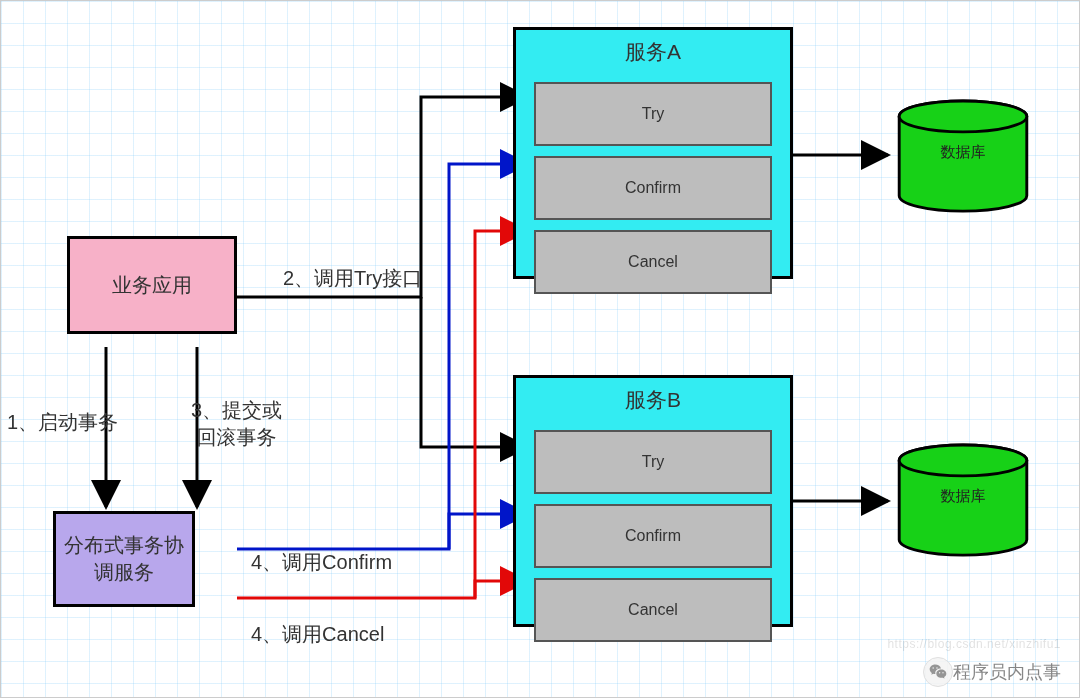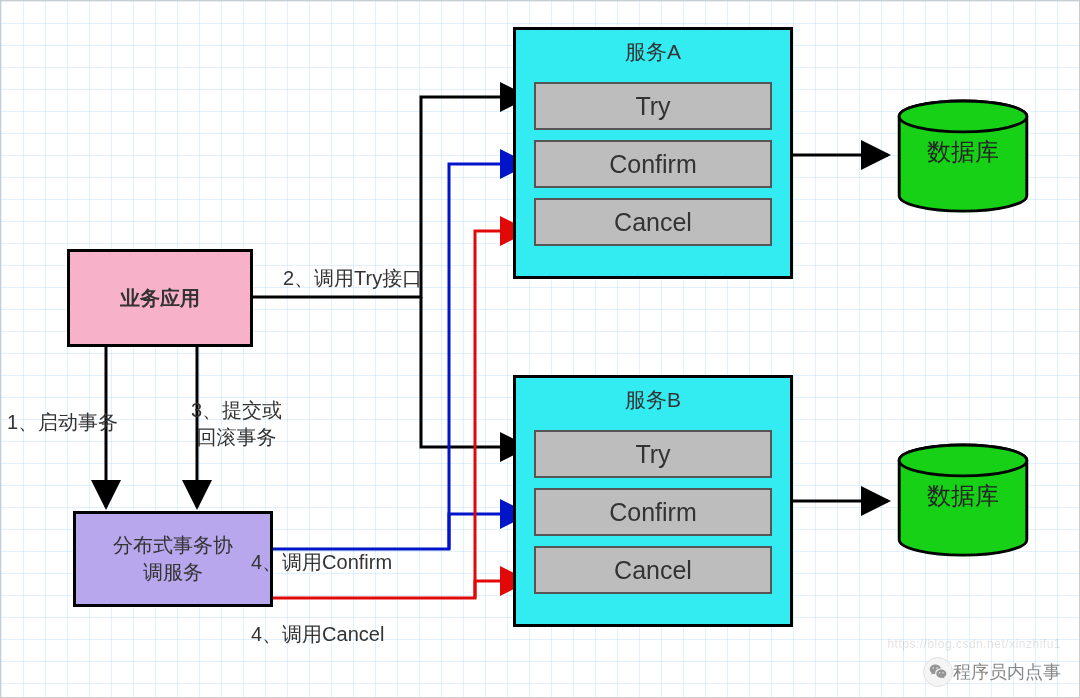--- a/index.html
+++ b/index.html
@@ -23,51 +23,50 @@
     position: absolute;
     display: flex;
     align-items: center;
     justify-content: center;
     text-align: center;
     font-size: 20px;
     color: #333;
     border: 3px solid #000;
   }
   .app {
-    left: 66px; top: 248px;
-    width: 186px; height: 98px;
+    left: 66px; top: 235px;
+    width: 170px; height: 98px;
     background: #f7b1c8;
-    font-weight: bold;
   }
   .coord {
-    left: 72px; top: 510px;
-    width: 200px; height: 96px;
+    left: 52px; top: 510px;
+    width: 142px; height: 96px;
     background: #b8a7ec;
     justify-content: center;
   }
   .svc {
     position: absolute;
     background: #33ecf2;
     border: 3px solid #000;
   }
   .svcA { left: 512px; top: 26px; width: 280px; height: 252px; }
   .svcB { left: 512px; top: 374px; width: 280px; height: 252px; }
   .svc-title {
     text-align: center;
     font-size: 21px;
     padding: 8px 14px 6px;
     color: #333;
   }
   .op {
     margin: 10px 18px;
-    height: 48px;
+    height: 64px;
     background: #bdbdbd;
     border: 2px solid #555;
     display: flex; align-items: center; justify-content: center;
-    font-size: 25px; color: #333;
+    font-size: 16px; color: #333;
   }
   .label {
     position: absolute;
     font-size: 20px;
     color: #333;
     background: transparent;
     white-space: nowrap;
   }
   svg.wires {
     position: absolute; left: 0; top: 0;
@@ -77,21 +76,21 @@
   .db {
     position: absolute;
     width: 138px; height: 116px;
   }
   .dbA { left: 893px; top: 98px; }
   .dbB { left: 893px; top: 442px; }
   .db svg { width: 100%; height: 100%; }
   .db-label {
     position: absolute; left: 0; right: 0; top: 46%;
     transform: translateY(-50%);
-    text-align: center; font-size: 24px; color: #222;
+    text-align: center; font-size: 15px; color: #222;
   }
   .watermark {
     position: absolute;
     right: 18px; bottom: 10px;
     display: flex; align-items: center; gap: 0;
     color: #7a7a7a; font-size: 18px;
     opacity: 0.9;
   }
   .wm-icon {
     width: 30px; height: 30px; border-radius: 50%;

